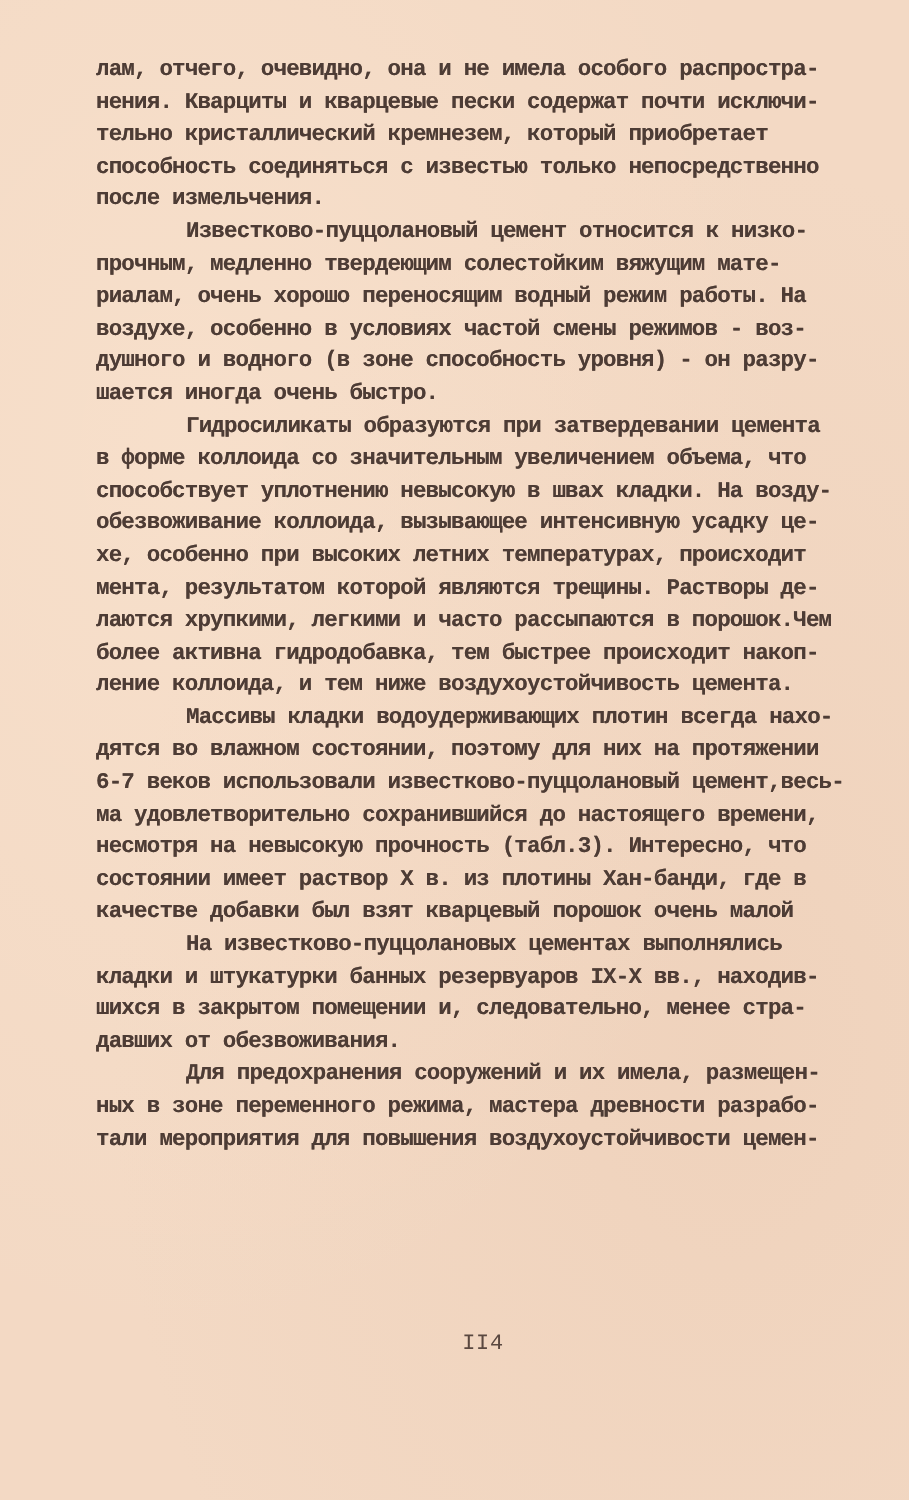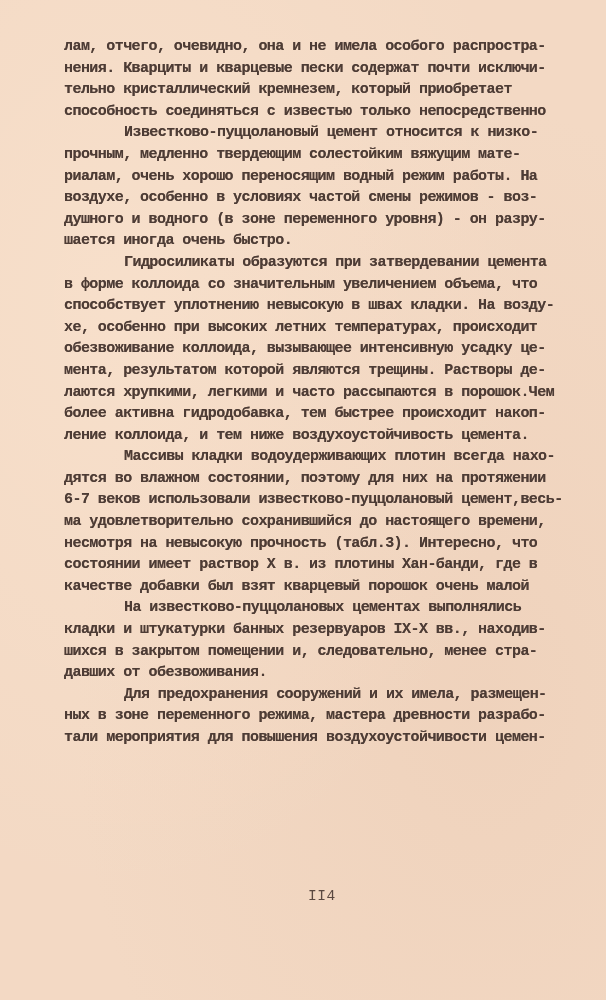--- a/index.html
+++ b/index.html
@@ -48,31 +48,32 @@
     }
   </style>
 </head>
 <body>
 
 <div class="page">
   <div class="line">лам, отчего, очевидно, она и не имела особого распростра-</div>
   <div class="line">нения. Кварциты и кварцевые пески содержат почти исключи-</div>
   <div class="line">тельно кристаллический кремнезем, который приобретает</div>
   <div class="line">способность соединяться с известью только непосредственно</div>
+  <div class="line">после измельчения.</div>
   <div class="line indent">Известково-пуццолановый цемент относится к низко-</div>
   <div class="line">прочным, медленно твердеющим солестойким вяжущим мате-</div>
   <div class="line">риалам, очень хорошо переносящим водный режим работы. На</div>
   <div class="line">воздухе, особенно в условиях частой смены режимов - воз-</div>
-  <div class="line">душного и водного (в зоне переменного уровня) - он разру-</div>
+  <div class="line">душного и водного (в зоне способность уровня) - он разру-</div>
   <div class="line">шается иногда очень быстро.</div>
   <div class="line indent">Гидросиликаты образуются при затвердевании цемента</div>
   <div class="line">в форме коллоида со значительным увеличением объема, что</div>
   <div class="line">способствует уплотнению невысокую в швах кладки. На возду-</div>
+  <div class="line">обезвоживание коллоида, вызывающее интенсивную усадку це-</div>
   <div class="line">хе, особенно при высоких летних температурах, происходит</div>
-  <div class="line">обезвоживание коллоида, вызывающее интенсивную усадку це-</div>
   <div class="line">мента, результатом которой являются трещины. Растворы де-</div>
   <div class="line">лаются хрупкими, легкими и часто рассыпаются в порошок.Чем</div>
   <div class="line">более активна гидродобавка, тем быстрее происходит накоп-</div>
   <div class="line">ление коллоида, и тем ниже воздухоустойчивость цемента.</div>
   <div class="line indent">Массивы кладки водоудерживающих плотин всегда нахо-</div>
   <div class="line">дятся во влажном состоянии, поэтому для них на протяжении</div>
   <div class="line">6-7 веков использовали известково-пуццолановый цемент,весь-</div>
   <div class="line">ма удовлетворительно сохранившийся до настоящего времени,</div>
   <div class="line">несмотря на невысокую прочность (табл.3). Интересно, что</div>
   <div class="line">состоянии имеет раствор X в. из плотины Хан-банди, где в</div>

